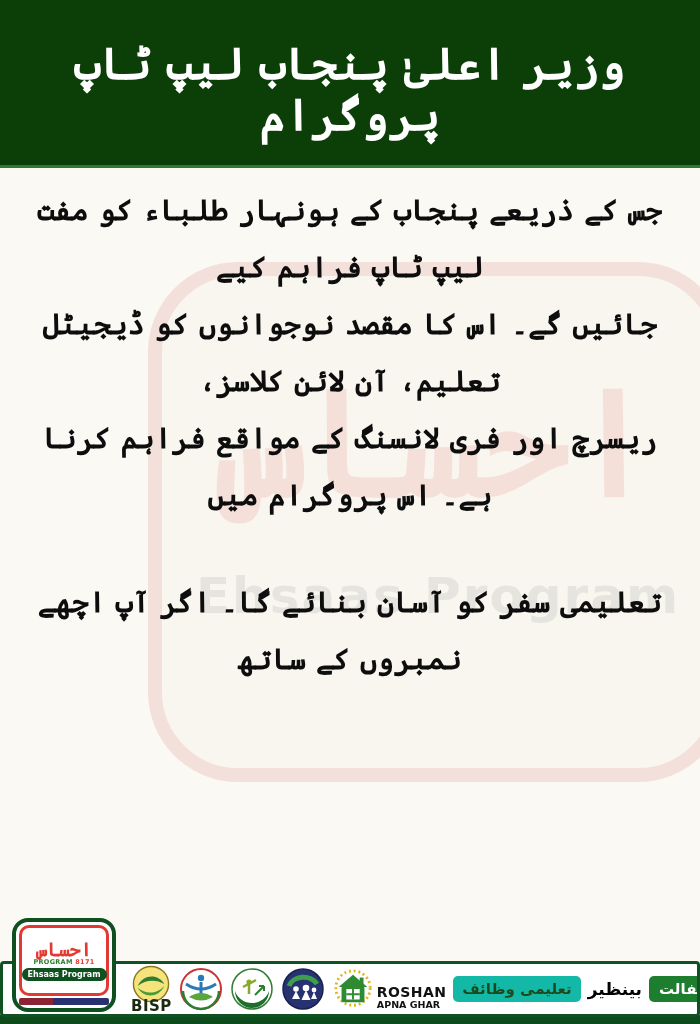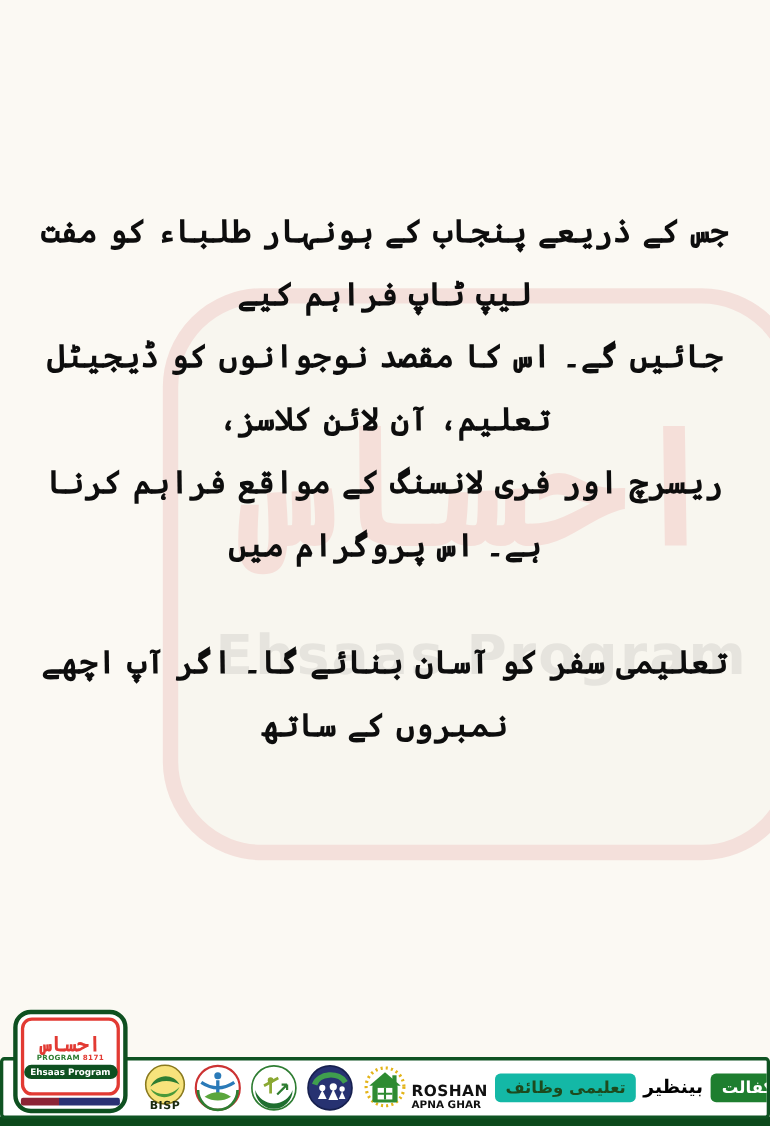--- a/index.html
+++ b/index.html
@@ -25,21 +25,21 @@
            color:#0d0d0d;font-family:"DejaVu Serif",serif;}
   .para{font-size:29px;line-height:57px;font-weight:700;}
   .para-2{margin-top:50px;}
 
   
   .footer-band{position:absolute;left:0;right:0;bottom:0;height:9px;background:#0d4a1c;z-index:2;}
   .footer-strip{position:absolute;left:0;right:0;bottom:7px;height:56px;background:#ffffff;
                 border:3px solid #0f5322;border-radius:4px;z-index:3;display:flex;align-items:center;
                 gap:7px;padding:0 4px 0 128px;overflow:hidden;box-sizing:border-box;}
   .plogo{flex:0 0 auto;display:flex;flex-direction:column;align-items:center;line-height:1;}
-  .bisp-caption{font-size:10px;font-weight:800;color:#1b2a10;margin-top:-4px;letter-spacing:.5px;}
+  .bisp-caption{font-size:15px;font-weight:800;color:#1b2a10;margin-top:-4px;letter-spacing:.5px;}
   .roshan{display:flex;align-items:flex-end;gap:3px;flex:0 0 auto;}
   .roshan-text{line-height:1.05;color:#111;}
   .roshan-l1{font-size:14px;font-weight:800;letter-spacing:.4px;}
   .roshan-l2{font-size:9.5px;font-weight:800;}
   .badge-yellow{background:#14b8a6;color:#1d4a1d;font-weight:800;font-size:15px;padding:4px 9px;
                 border-radius:5px;direction:rtl;flex:0 0 auto;white-space:nowrap;}
   .badge-red-text{color:#000000;font-weight:800;font-size:17px;direction:rtl;flex:0 0 auto;white-space:nowrap;}
   .badge-green{background:#1e7e2f;color:#ffffff;font-weight:800;font-size:15px;padding:4px 10px;
                border-radius:5px;direction:rtl;flex:0 0 auto;white-space:nowrap;}
 
@@ -57,20 +57,23 @@
   .ehsaas-pill{background:#0e5020;color:#fff;font-size:8px;font-weight:bold;border-radius:7px;
                padding:2px 6px;margin-top:2px;white-space:nowrap;}
   .ehsaas-band{height:7px;margin-top:2px;border-radius:2px;flex:0 0 auto;
                background:linear-gradient(90deg,#8c2335 0 38%,#2a3173 38% 100%);}
 </style>
 </head>
 <body>
 
 <div class="page">
 
+  <div class="header">
+    <div class="title">وزیر اعلیٰ پنجاب لیپ ٹاپ پروگرام</div>
+  </div>
 
   <div class="watermark">
     <div class="wm-box"></div>
     <div class="wm-urdu">احساس</div>
     <div class="wm-cap">Ehsaas Program</div>
   </div>
 
   <div class="article">
     <div class="para para-1">
       <div>جس کے ذریعے پنجاب کے ہونہار طلباء کو مفت لیپ ٹاپ فراہم کیے</div>

